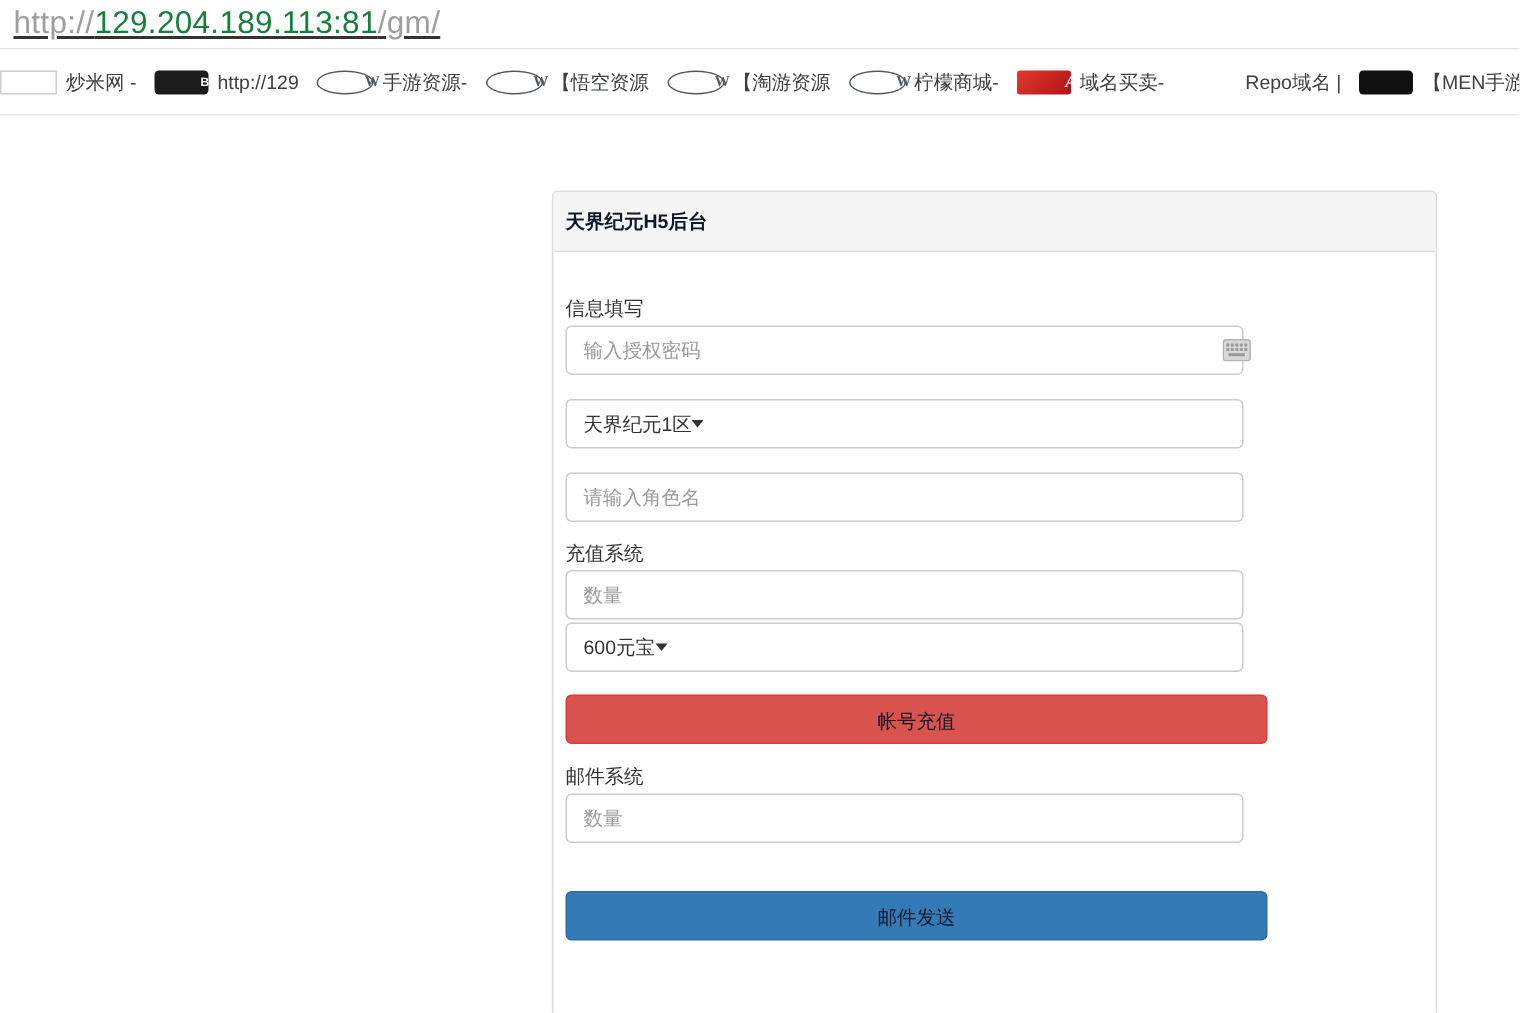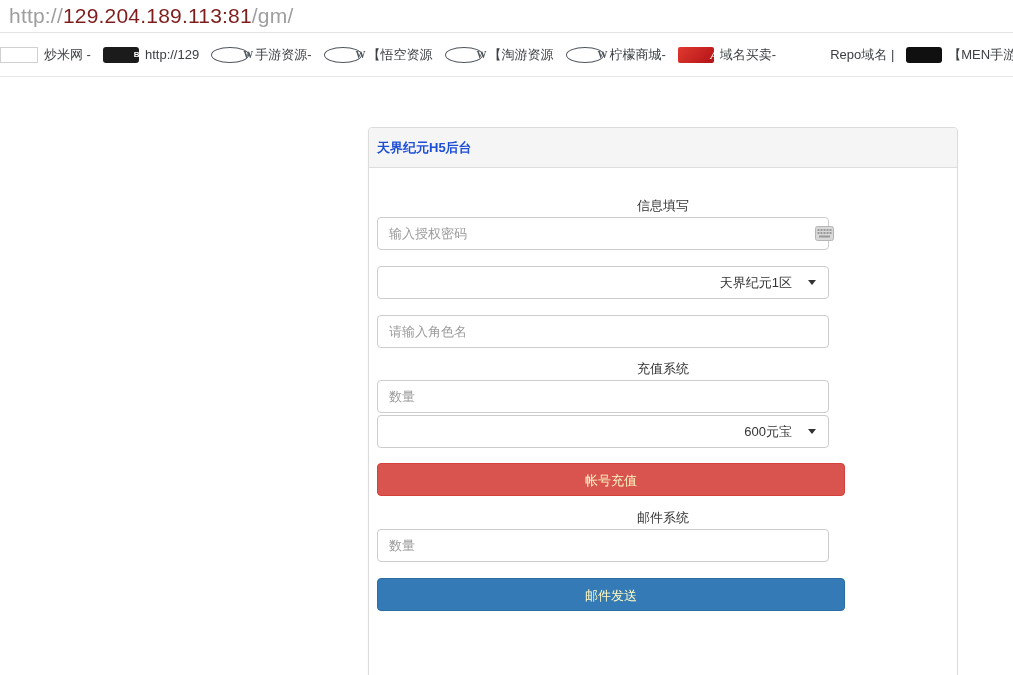--- a/index.html
+++ b/index.html
@@ -15,23 +15,24 @@
   .url-bar {
     height: 33px;
     display: flex;
     align-items: center;
     padding-left: 9px;
     border-bottom: 1px solid #e3e3e3;
     font-size: 21px;
     letter-spacing: 0.2px;
     background: #fff;
     cursor: text;
+    text-decoration: underline;
   }
   .url-dim { color: #9e9e9e; }
-  .url-host { color: #7f1d1d; }
+  .url-host { color: #15803d; }
 
   
   .bookmarks-bar {
     height: 44px;
     display: flex;
     align-items: center;
     gap: 12px;
     padding: 0 6px 0 0;
     border-bottom: 1px solid #e8e8e8;
     background: #fff;
@@ -78,30 +79,29 @@
     border-radius: 4px;
     box-shadow: 0 1px 2px rgba(0,0,0,0.06);
   }
   .panel-heading {
     background: #f5f5f5;
     border-bottom: 1px solid #ddd;
     border-radius: 3px 3px 0 0;
     padding: 11px 8px 10px;
     font-size: 13px;
     font-weight: bold;
-    color: #1d4ed8;
+    color: #0f172a;
   }
   .panel-body { padding: 29px 8px 15px; }
 
   .form-label {
     font-size: 13px;
     line-height: 18px;
     color: #333;
     margin-bottom: 2px;
-    text-align: center;
   }
   .control {
     width: 452px;
     height: 33px;
     border: 1px solid #ccc;
     border-radius: 4px;
     background: #fff;
     font-size: 13px;
     color: #555;
     padding: 4px 11px;
@@ -113,48 +113,47 @@
   .kbd-icon {
     position: absolute;
     right: 11px; top: 9px;
     width: 19px; height: 15px;
     cursor: pointer;
   }
 
   .select-box {
     display: flex;
     align-items: center;
-    justify-content: flex-end;
+    justify-content: flex-start;
     cursor: pointer;
     padding-right: 12px;
-    gap: 16px;
   }
   .select-box .value { color: #333; }
   .select-box.placeholder .value { color: #9b9b9b; }
   .caret {
     width: 0; height: 0;
     border-left: 4px solid transparent;
     border-right: 4px solid transparent;
     border-top: 5px solid #333;
   }
   .select-box.placeholder .caret { border-top-color: #8a8a8a; }
 
   .btn {
     width: 468px;
     height: 33px;
     border-radius: 4px;
     font-size: 13px;
-    color: #fef9c3;
+    color: #0f172a;
     text-align: center;
     line-height: 33px;
     cursor: pointer;
     border: 1px solid transparent;
   }
   .btn-danger { background: #d9534f; border-color: #d43f3a; }
-  .btn-primary { background: #337ab7; border-color: #2e6da4; }
+  .btn-primary { background: #337ab7; border-color: #2e6da4; margin-top: 16px; }
 
   .mb16 { margin-bottom: 16px; }
   .mb15 { margin-bottom: 15px; }
   .mb14 { margin-bottom: 14px; }
   .mb13 { margin-bottom: 13px; }
   .mb12 { margin-bottom: 12px; }
   .mb2  { margin-bottom: 2px; }
 </style>
 </head>
 <body>

